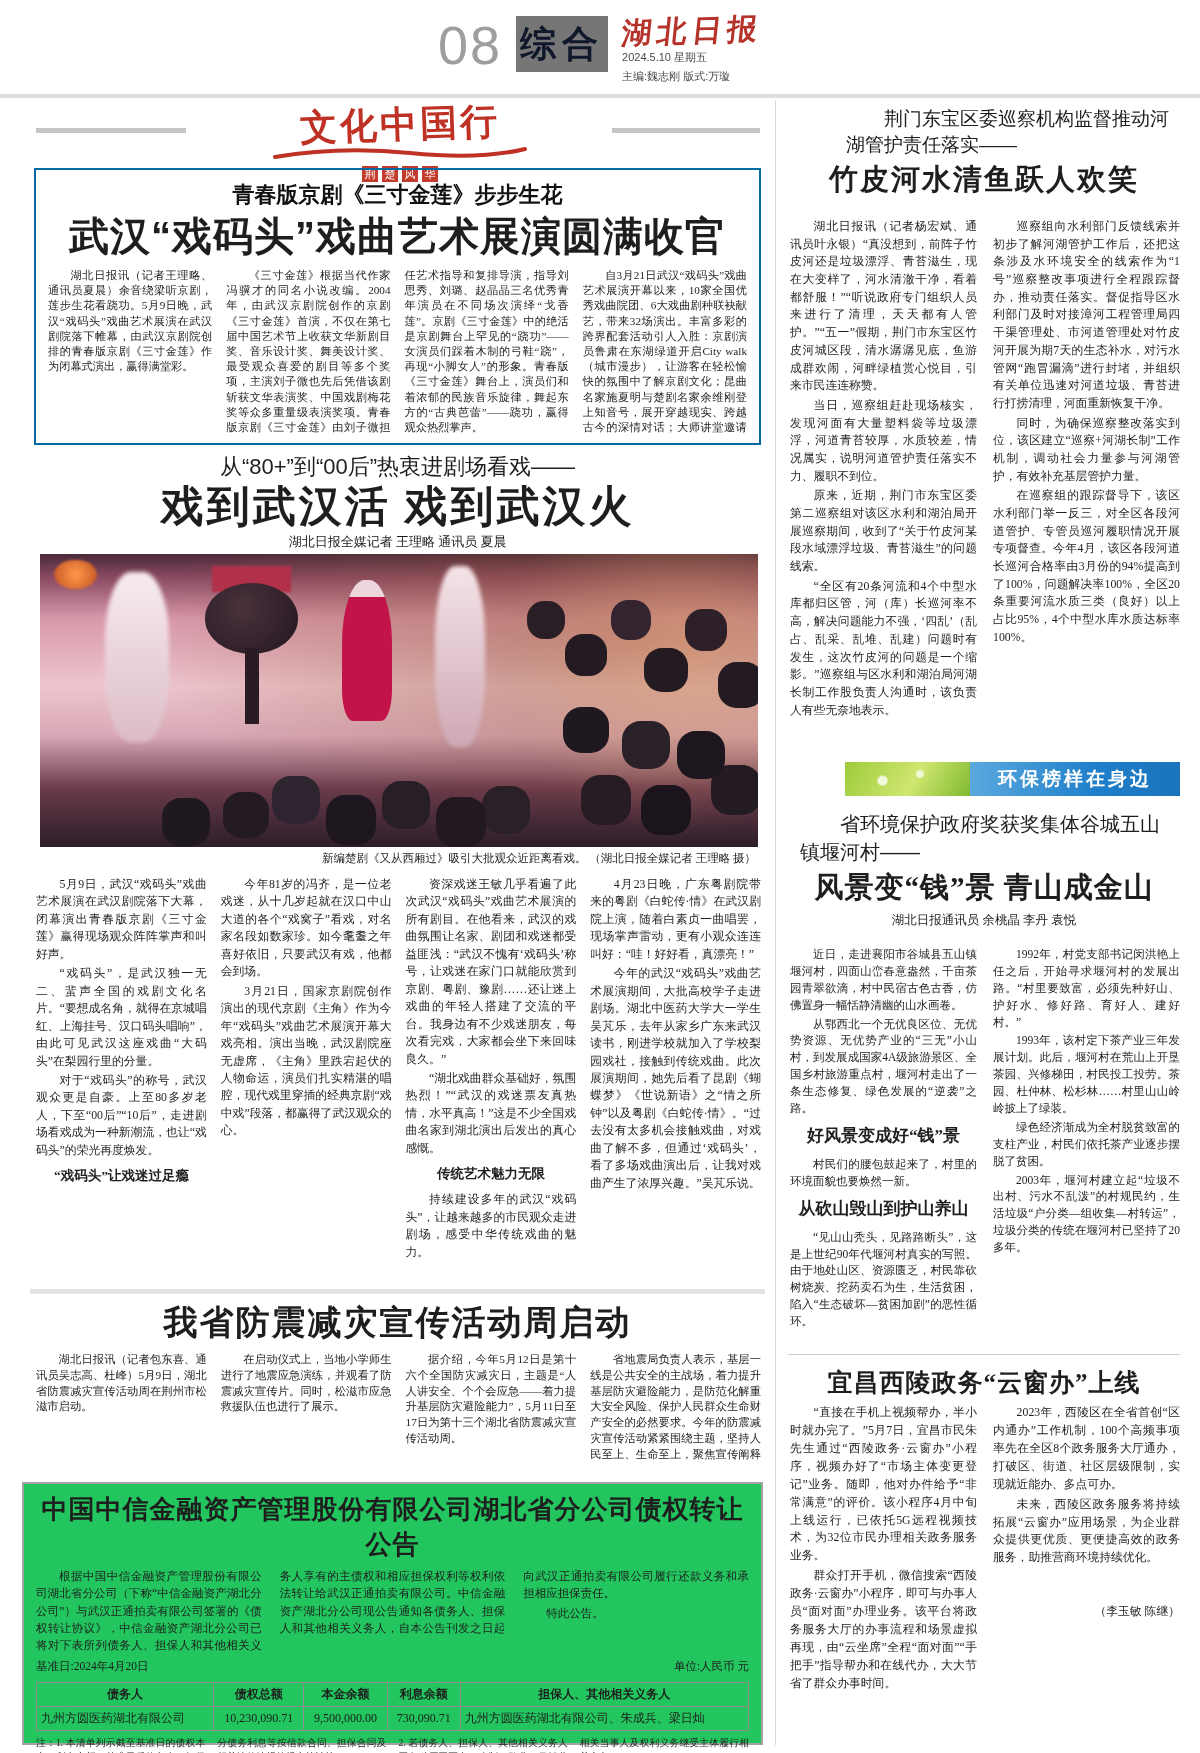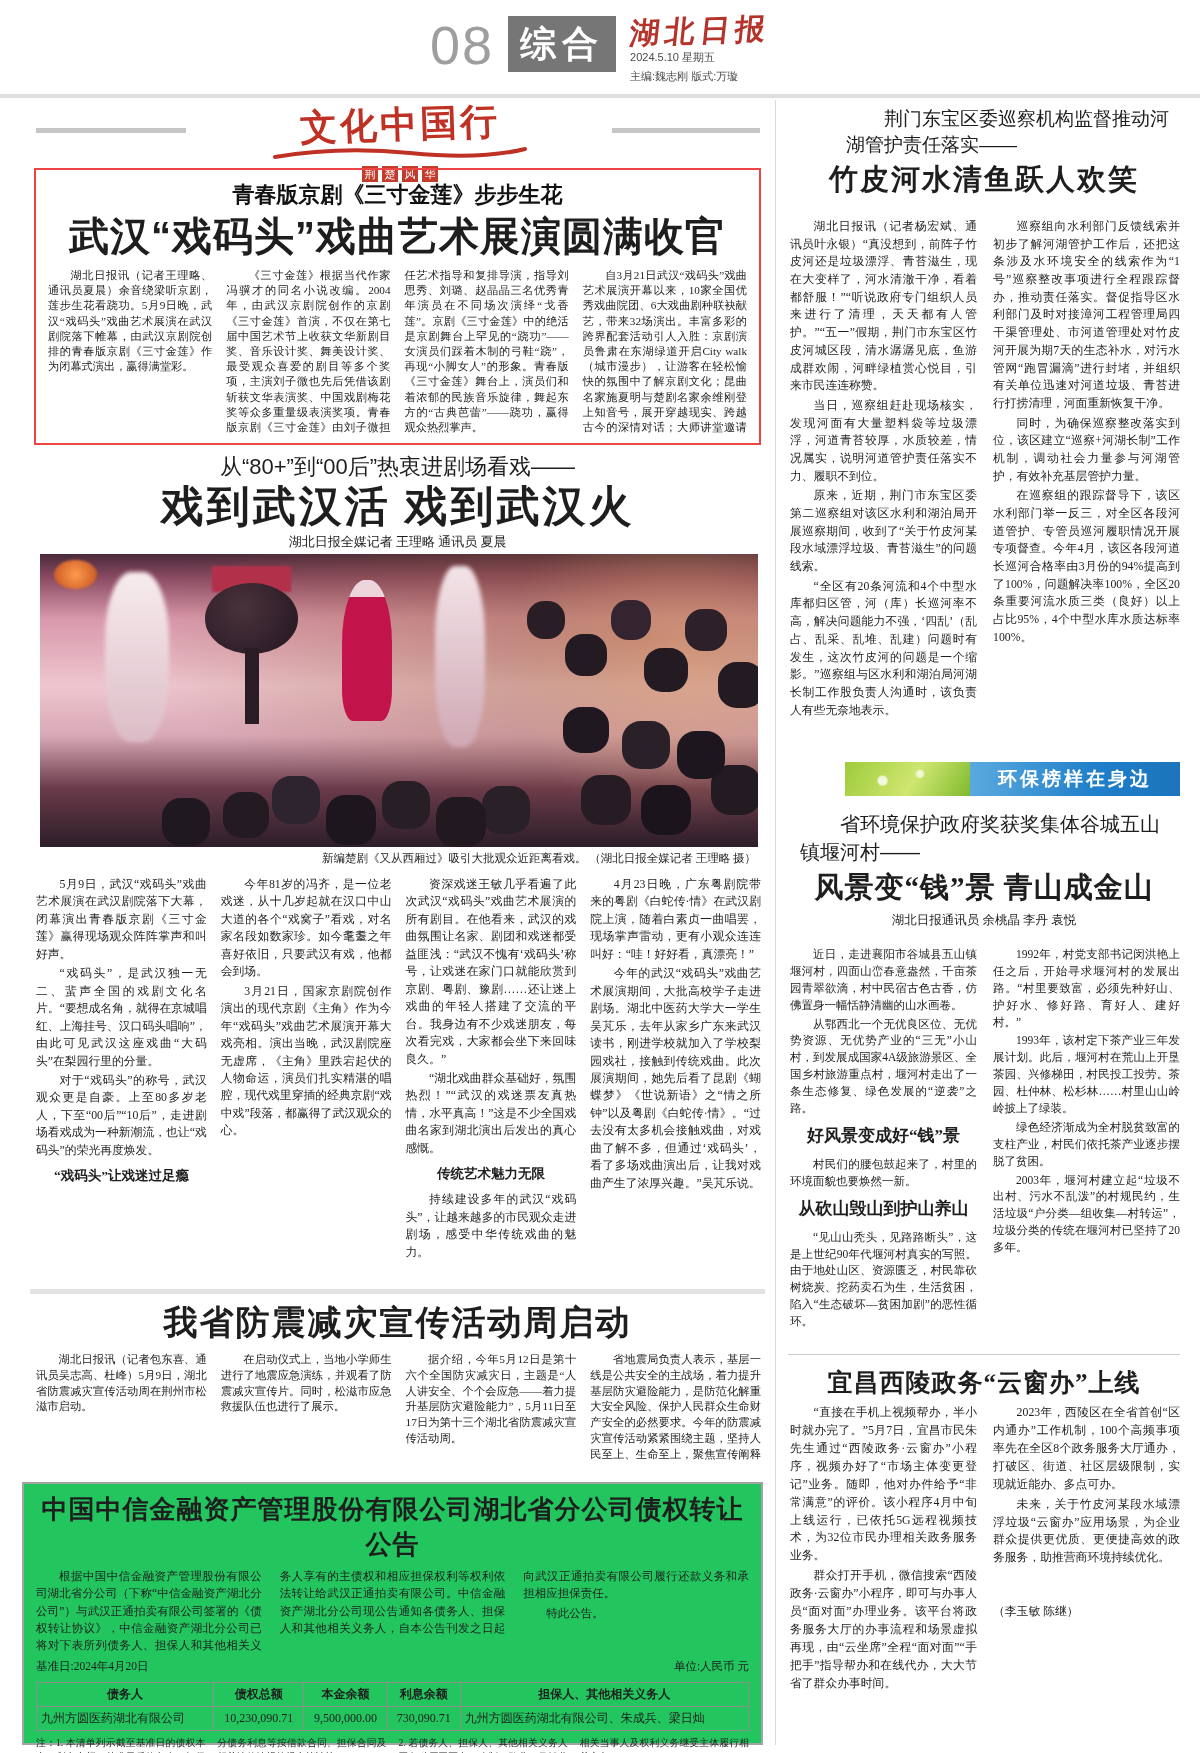--- a/index.html
+++ b/index.html
@@ -3,38 +3,38 @@
 <meta charset="utf-8">
 <style>
   html,body{margin:0;padding:0;}
   body{width:1200px;height:1753px;position:relative;background:#ffffff;
        font-family:"Liberation Serif","DejaVu Serif",serif;color:#1e1e1e;overflow:hidden;}
   .abs{position:absolute;}
   .sans{font-family:"Liberation Sans","DejaVu Sans",sans-serif;}
   p{margin:0 0 2px 0;text-indent:2em;text-align:justify;}
   .cols p{break-inside:avoid-column;}
   h4.subhead{margin:7px 0;text-align:center;font-weight:bold;}
-  .align-right{text-align:left;text-indent:0;margin-top:36px;}
+  .align-right{text-align:right;text-indent:0;margin-top:36px;}
   .center{text-align:center;}
   
   .hdr{left:0;top:16px;width:1200px;display:flex;justify-content:center;align-items:flex-start;gap:14px;}
   .pageno{font-size:54px;line-height:58px;color:#9e9e9e;font-weight:400;letter-spacing:2px;}
-  .secbox{width:108px;height:56px;background:#767676;color:#ffffff;font-size:36px;font-weight:bold;
+  .secbox{width:92px;height:56px;background:#767676;color:#0f172a;font-size:36px;font-weight:bold;
           letter-spacing:6px;display:flex;align-items:center;justify-content:center;}
   .masthead{color:#b5332a;font-size:30px;font-weight:bold;letter-spacing:5px;transform:skewX(-8deg) rotate(-2deg);line-height:30px;}
   .dateline{font-size:11px;color:#4a4a4a;line-height:15px;margin-top:4px;}
   .hdr-rule{left:0;top:94px;width:1200px;height:4px;background:#dedede;}
   
   .flank{height:5px;background:#c6c6c6;top:128px;}
   .logo-wrap{left:190px;top:100px;width:420px;text-align:center;}
   .logo-text{color:#bf3124;font-size:37px;font-weight:bold;letter-spacing:3px;transform:rotate(-2deg);display:inline-block;}
   .seals{display:flex;justify-content:center;gap:4px;margin-top:4px;}
   .seal{width:16px;height:16px;background:#c23b2b;color:#fff;font-size:11px;line-height:16px;text-align:center;}
   
-  .leadbox{left:34px;top:168px;width:727px;height:277px;border:2px solid #ef4444;box-sizing:border-box;padding:8px 12px;}
+  .leadbox{left:34px;top:168px;width:727px;height:277px;border:2px solid #0369a1;box-sizing:border-box;padding:8px 12px;}
   .lead-kicker{font-size:22px;font-weight:600;color:#111;text-align:center;margin:2px 0 4px;}
   .lead-headline{font-size:40px;font-weight:bold;letter-spacing:1px;text-align:center;line-height:1.12;}
   .lead-body{margin-top:9px;height:168px;column-count:4;column-gap:14px;font-size:11.2px;line-height:1.36;overflow:hidden;}
   
   .feat-kicker{left:34px;top:452px;width:727px;font-size:22px;font-weight:500;}
   .feat-headline{left:34px;top:478px;width:727px;font-size:43px;font-weight:bold;letter-spacing:3px;}
   .feat-byline{left:34px;top:533px;width:727px;font-size:13px;}
   .photo{left:40px;top:554px;width:718px;height:293px;overflow:hidden;
     background:
       radial-gradient(ellipse at 85% 30%, rgba(150,90,50,.55), transparent 60%),
@@ -253,15 +253,15 @@
     <p>2003年，堰河村建立起“垃圾不出村、污水不乱泼”的村规民约，生活垃圾“户分类—组收集—村转运”，垃圾分类的传统在堰河村已坚持了20多年。</p>
   </div>
 
 <div class="abs right-rule"></div>
 
 <div class="abs gov-headline center">宜昌西陵政务“云窗办”上线</div>
 <div class="abs gov-body cols">
     <p>“直接在手机上视频帮办，半小时就办完了。”5月7日，宜昌市民朱先生通过“西陵政务·云窗办”小程序，视频办好了“市场主体变更登记”业务。随即，他对办件给予“非常满意”的评价。该小程序4月中旬上线运行，已依托5G远程视频技术，为32位市民办理相关政务服务业务。</p>
     <p>群众打开手机，微信搜索“西陵政务·云窗办”小程序，即可与办事人员“面对面”办理业务。该平台将政务服务大厅的办事流程和场景虚拟再现，由“云坐席”全程“面对面”“手把手”指导帮办和在线代办，大大节省了群众办事时间。</p>
     <p>2023年，西陵区在全省首创“区内通办”工作机制，100个高频事项率先在全区8个政务服务大厅通办，打破区、街道、社区层级限制，实现就近能办、多点可办。</p>
-    <p>未来，关于竹皮河某段水域漂浮垃圾“云窗办”应用场景，为企业群众提供更优质、更便捷高效的政务服务，助推营商环境持续优化。</p>
+    <p>未来，西陵区政务服务将持续拓展“云窗办”应用场景，为企业群众提供更优质、更便捷高效的政务服务，助推营商环境持续优化。</p>
     <p class="align-right">（李玉敏 陈继）</p>
   </div>
 
 </body></html>

